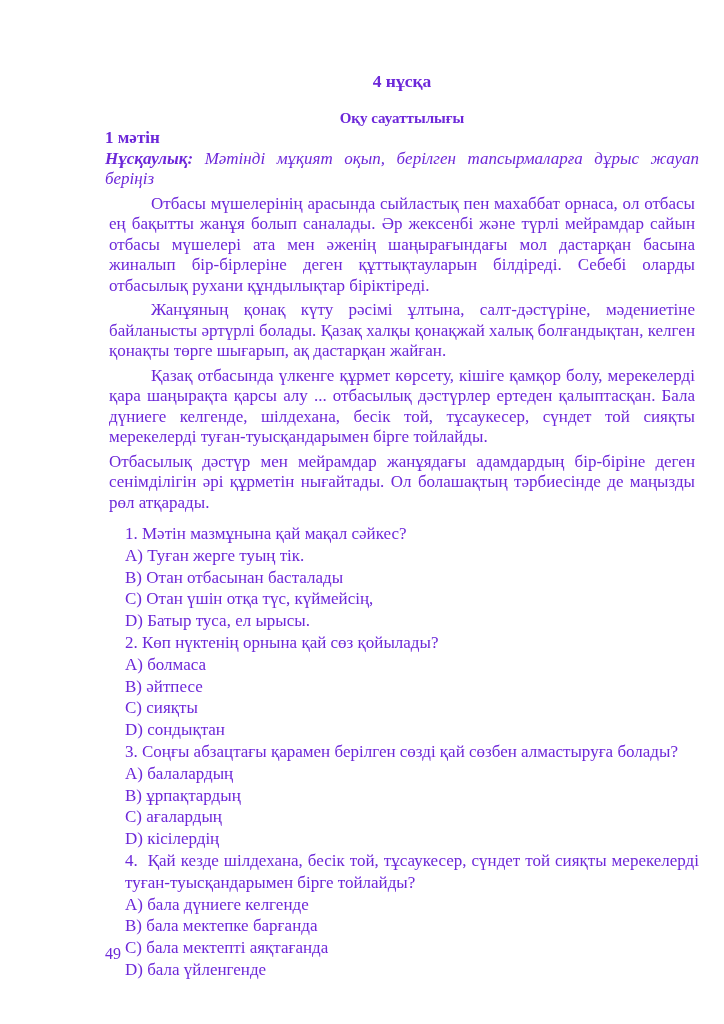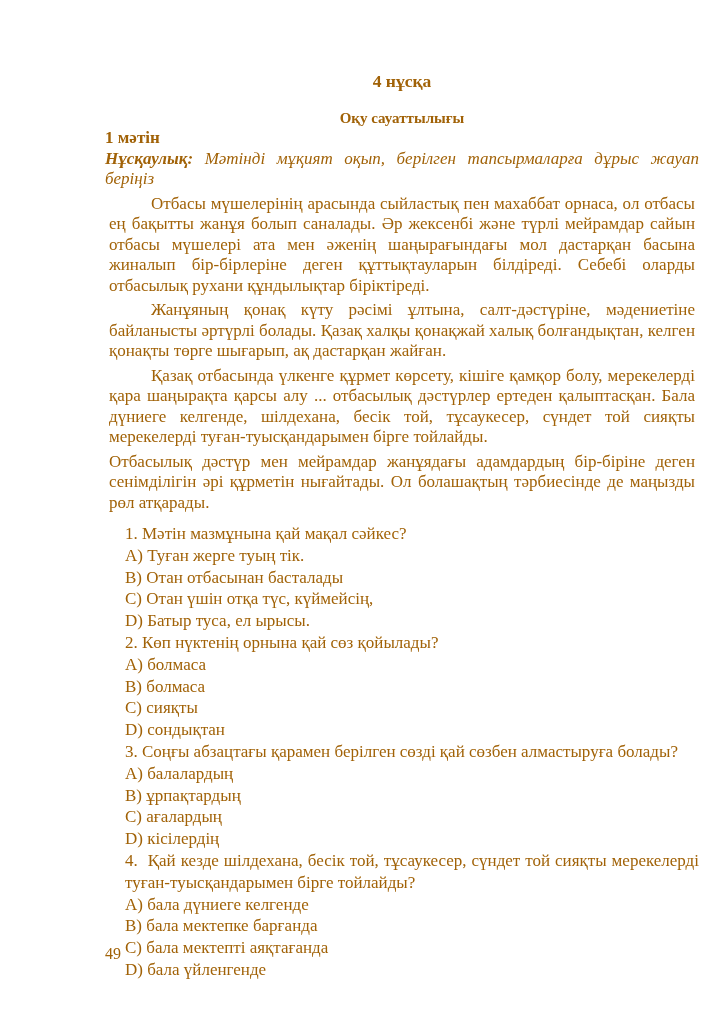--- a/index.html
+++ b/index.html
@@ -7,21 +7,21 @@
     padding: 0;
     background: #ffffff;
   }
   .page {
     position: relative;
     width: 724px;
     height: 1024px;
     background: #ffffff;
     overflow: hidden;
     font-family: "Liberation Serif", "DejaVu Serif", serif;
-    color: #a16207;
+    color: #6d28d9;
   }
   .content {
     position: absolute;
     left: 105px;
     top: 0;
     width: 594px;
     font-size: 17px;
     line-height: 20.5px;
   }
   .doc-title {
@@ -99,21 +99,21 @@
         <p class="q-line q-prompt">1. Мәтін мазмұнына қай мақал сәйкес?</p>
         <p class="q-line">A) Туған жерге туың тік.</p>
         <p class="q-line">B) Отан отбасынан басталады</p>
         <p class="q-line">C) Отан үшін отқа түс, күймейсің,</p>
         <p class="q-line">D) Батыр туса, ел ырысы.</p>
       </div>
 
       <div>
         <p class="q-line q-prompt">2. Көп нүктенің орнына қай сөз қойылады?</p>
         <p class="q-line">A) болмаса</p>
-        <p class="q-line">B) болмаса</p>
+        <p class="q-line">B) әйтпесе</p>
         <p class="q-line">C) сияқты</p>
         <p class="q-line">D) сондықтан</p>
       </div>
 
       <div>
         <p class="q-line q-prompt">3. Соңғы абзацтағы қарамен берілген сөзді қай сөзбен алмастыруға болады?</p>
         <p class="q-line">A) балалардың</p>
         <p class="q-line">B) ұрпақтардың</p>
         <p class="q-line">C) ағалардың</p>
         <p class="q-line">D) кісілердің</p>

